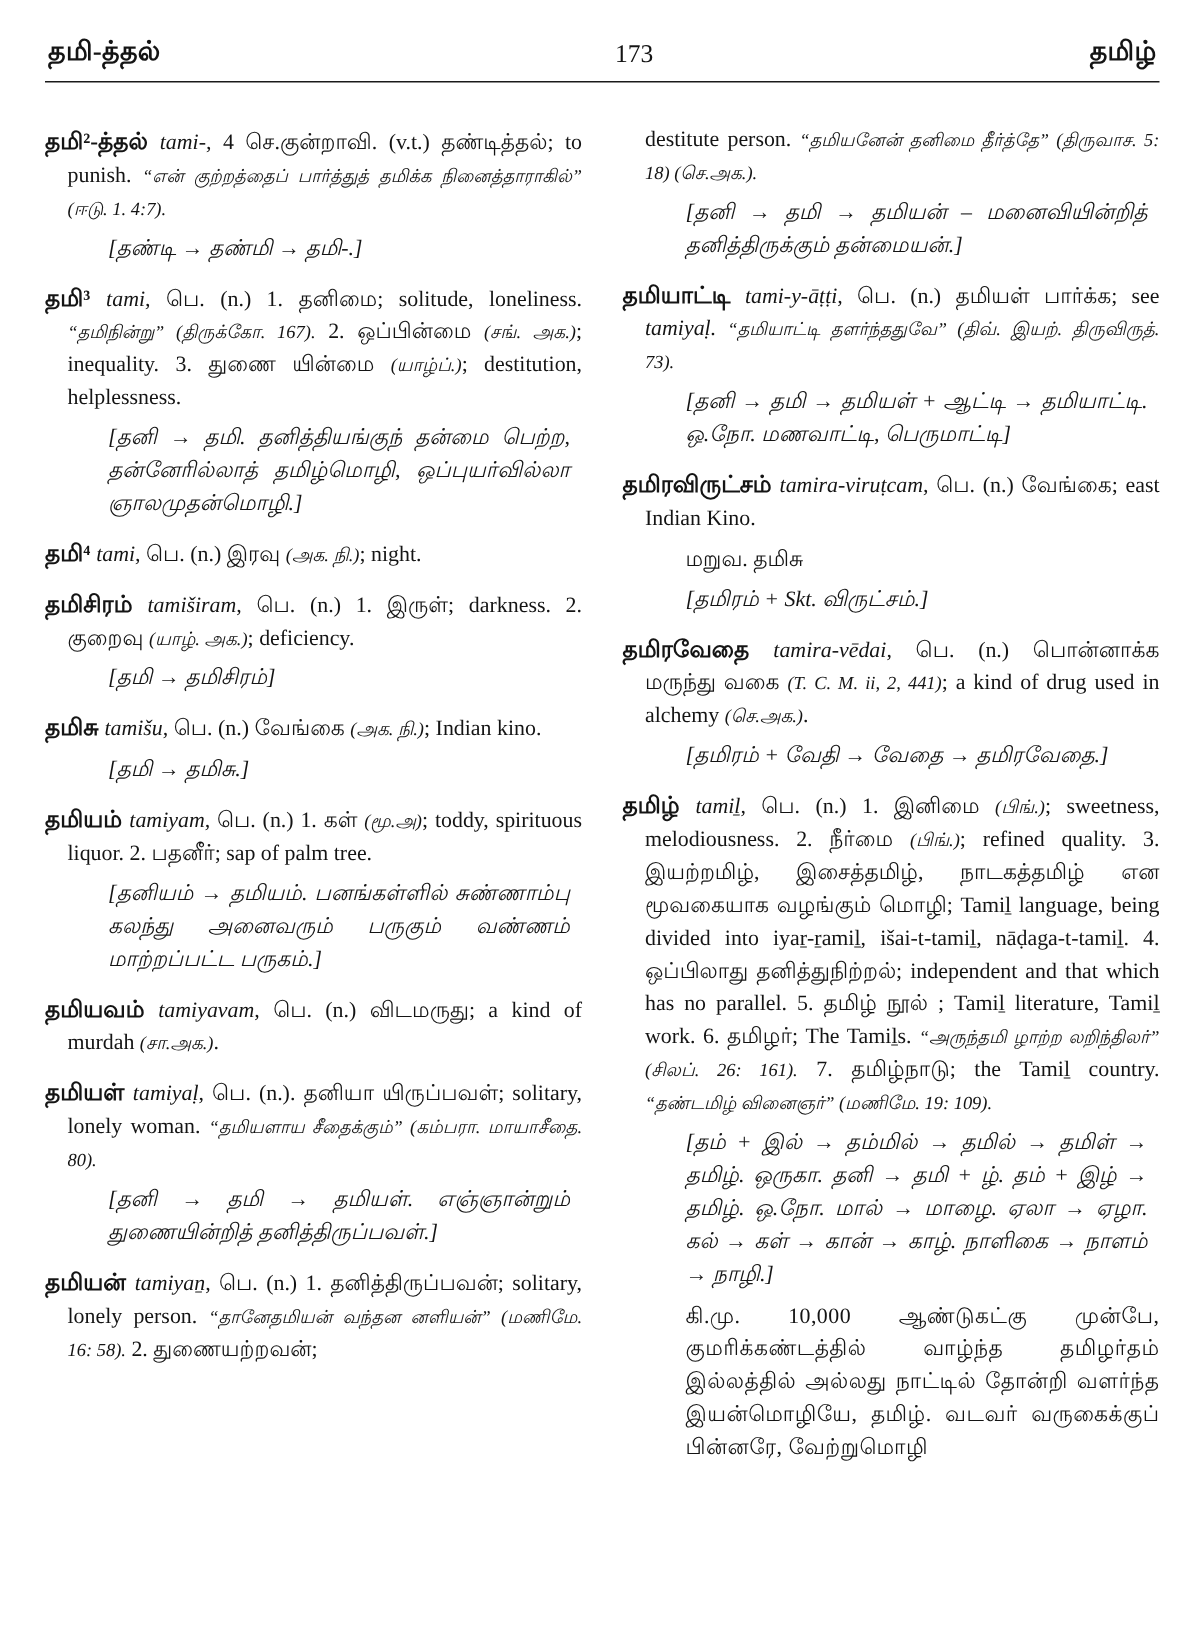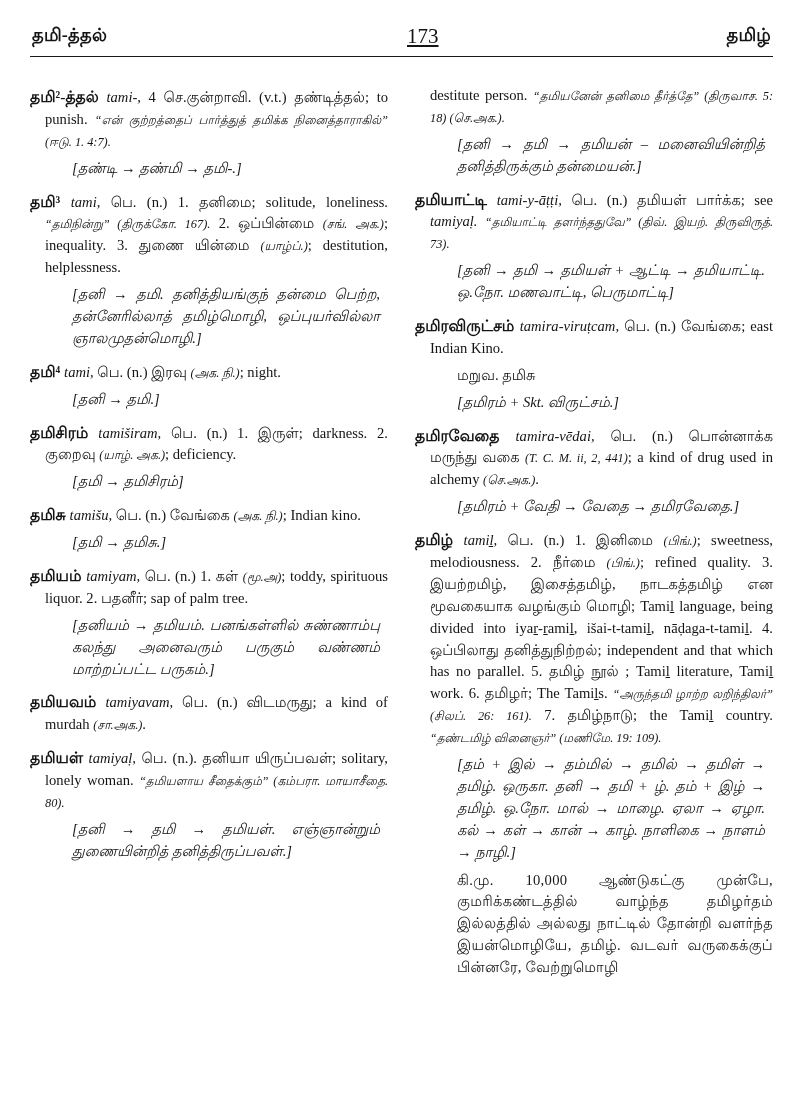--- a/index.html
+++ b/index.html
@@ -25,23 +25,22 @@
     justify-content: space-between;
     align-items: center;
     padding: 4px 2px 0 2px;
   }
   .header .guide {
     font-weight: bold;
     font-size: 18px;
     letter-spacing: 0.2px;
   }
   .header .pageno {
-    font-size: 21px;
+    font-size: 17px;
     transform: translateX(6px);
-    text-decoration: underline;
   }
   .rule {
     border-bottom: 1.6px solid #1a1a1a;
     margin-top: 7px;
   }
   .cols {
     display: flex;
     gap: 27px;
     margin-top: 28px;
   }
@@ -92,40 +91,42 @@
         <div class="entry">
           <div class="para-main"><span class="seg-h">தமி²-த்தல் </span><span class="seg-tr">tami-, </span><span class="seg-n">4 செ.குன்றாவி. (v.t.) தண்டித்தல்; to punish. </span><span class="seg-q">“என் குற்றத்தைப் பார்த்துத் தமிக்க நினைத்தாராகில்” </span><span class="seg-c">(ஈடு. 1. 4:7).</span></div>
           <div class="para-etym"><span class="seg-n">[தண்டி → தண்மி → தமி-.]</span></div>
         </div>
         <div class="entry">
           <div class="para-main"><span class="seg-h">தமி³ </span><span class="seg-tr">tami, </span><span class="seg-n">பெ. (n.) 1. தனிமை; solitude, loneliness. </span><span class="seg-q">“தமிநின்று” </span><span class="seg-c">(திருக்கோ. 167).</span><span class="seg-n"> 2. ஒப்பின்மை </span><span class="seg-c">(சங். அக.)</span><span class="seg-n">; inequality. 3. துணை யின்மை </span><span class="seg-c">(யாழ்ப்.)</span><span class="seg-n">; destitution, helplessness.</span></div>
           <div class="para-etym"><span class="seg-n">[தனி → தமி. தனித்தியங்குந் தன்மை பெற்ற, தன்னேரில்லாத் தமிழ்மொழி, ஒப்புயர்வில்லா ஞாலமுதன்மொழி.]</span></div>
         </div>
         <div class="entry">
           <div class="para-main"><span class="seg-h">தமி⁴ </span><span class="seg-tr">tami, </span><span class="seg-n">பெ. (n.) இரவு </span><span class="seg-c">(அக. நி.)</span><span class="seg-n">; night.</span></div>
-          <div class="para-etym"><span class="seg-n">[தனி → தமி.]</span></div>
         </div>
         <div class="entry">
           <div class="para-main"><span class="seg-h">தமிசிரம் </span><span class="seg-tr">tamiširam, </span><span class="seg-n">பெ. (n.) 1. இருள்; darkness. 2. குறைவு </span><span class="seg-c">(யாழ். அக.)</span><span class="seg-n">; deficiency.</span></div>
           <div class="para-etym"><span class="seg-n">[தமி → தமிசிரம்]</span></div>
         </div>
         <div class="entry">
           <div class="para-main"><span class="seg-h">தமிசு </span><span class="seg-tr">tamišu, </span><span class="seg-n">பெ. (n.) வேங்கை </span><span class="seg-c">(அக. நி.)</span><span class="seg-n">; Indian kino.</span></div>
           <div class="para-etym"><span class="seg-n">[தமி → தமிசு.]</span></div>
         </div>
         <div class="entry">
           <div class="para-main"><span class="seg-h">தமியம் </span><span class="seg-tr">tamiyam, </span><span class="seg-n">பெ. (n.) 1. கள் </span><span class="seg-c">(மூ.அ)</span><span class="seg-n">; toddy, spirituous liquor. 2. பதனீர்; sap of palm tree.</span></div>
           <div class="para-etym"><span class="seg-n">[தனியம் → தமியம். பனங்கள்ளில் சுண்ணாம்பு கலந்து அனைவரும் பருகும் வண்ணம் மாற்றப்பட்ட பருகம்.]</span></div>
         </div>
         <div class="entry">
           <div class="para-main"><span class="seg-h">தமியவம் </span><span class="seg-tr">tamiyavam, </span><span class="seg-n">பெ. (n.) விடமருது; a kind of murdah </span><span class="seg-c">(சா.அக.)</span><span class="seg-n">.</span></div>
         </div>
         <div class="entry">
           <div class="para-main"><span class="seg-h">தமியள் </span><span class="seg-tr">tamiyaḷ, </span><span class="seg-n">பெ. (n.). தனியா யிருப்பவள்; solitary, lonely woman. </span><span class="seg-q">“தமியளாய சீதைக்கும்” </span><span class="seg-c">(கம்பரா. மாயாசீதை. 80).</span></div>
           <div class="para-etym"><span class="seg-n">[தனி → தமி → தமியள். எஞ்ஞான்றும் துணையின்றித் தனித்திருப்பவள்.]</span></div>
+        </div>
+        <div class="entry">
+          <div class="para-main"><span class="seg-h">தமியன் </span><span class="seg-tr">tamiyaṉ, </span><span class="seg-n">பெ. (n.) 1. தனித்திருப்பவன்; solitary, lonely person. </span><span class="seg-q">“தானேதமியன் வந்தன னளியன்” </span><span class="seg-c">(மணிமே. 16: 58).</span><span class="seg-n"> 2. துணையற்றவன்;</span></div>
         </div>
       </div>
     <div class="col">
         <div class="entry">
           <div class="para-cont"><span class="seg-n">destitute person. </span><span class="seg-q">“தமியனேன் தனிமை தீர்த்தே” </span><span class="seg-c">(திருவாச. 5: 18) (செ.அக.).</span></div>
           <div class="para-etym"><span class="seg-n">[தனி → தமி → தமியன் – மனைவியின்றித் தனித்திருக்கும் தன்மையன்.]</span></div>
         </div>
         <div class="entry">
           <div class="para-main"><span class="seg-h">தமியாட்டி </span><span class="seg-tr">tami-y-āṭṭi, </span><span class="seg-n">பெ. (n.) தமியள் பார்க்க; see </span><span class="seg-tr">tamiyaḷ. </span><span class="seg-q">“தமியாட்டி தளர்ந்ததுவே” </span><span class="seg-c">(திவ். இயற். திருவிருத். 73).</span></div>
           <div class="para-etym"><span class="seg-n">[தனி → தமி → தமியள் + ஆட்டி → தமியாட்டி. ஒ.நோ. மணவாட்டி, பெருமாட்டி]</span></div>

